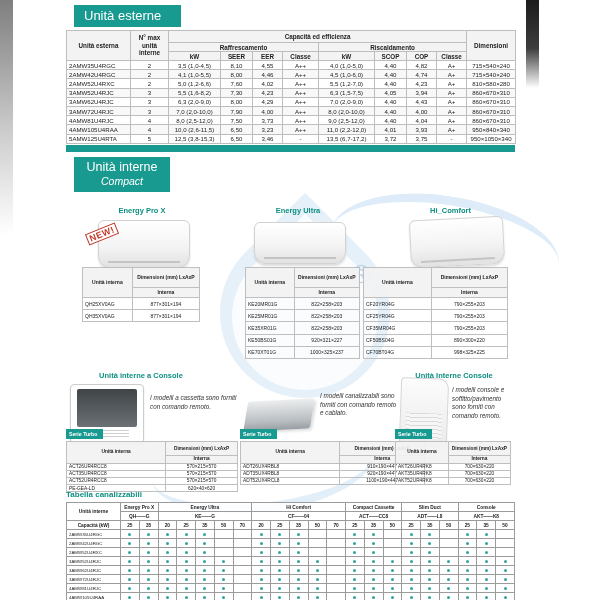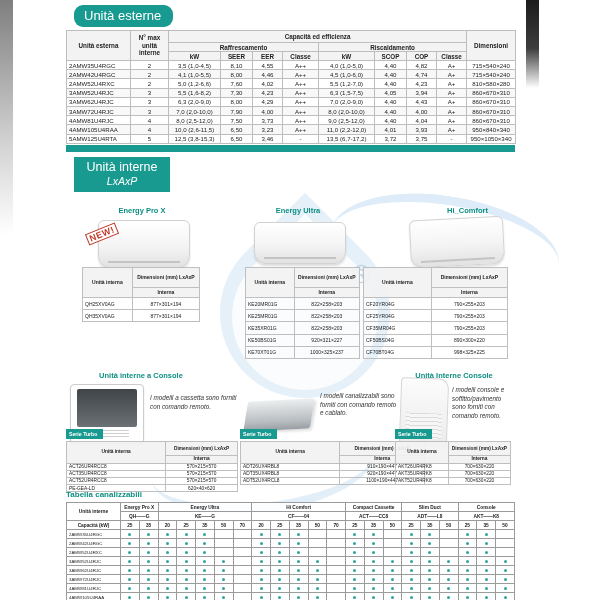--- a/index.html
+++ b/index.html
@@ -19,21 +19,21 @@
     border-radius:0 50% 50% 50%;transform:rotate(45deg);}
   .wm-drop-inner{left:232px;top:244px;width:146px;height:146px;background:#ffffff;opacity:.8;
     border-radius:0 50% 50% 50%;transform:rotate(45deg);}
   .wm-swoosh{border-radius:50%;}
   .s1{left:330px;top:196px;width:230px;height:95px;border-top:9px solid rgba(198,224,243,.6);transform:rotate(9deg);}
   .s2{left:150px;top:418px;width:225px;height:85px;border-bottom:9px solid rgba(198,224,243,.5);transform:rotate(-7deg);}
   .wm-r{left:352px;top:260px;font-size:25px;font-weight:bold;color:#c2d9ec;}
 
   
   .title-box{background:#189a90;color:#fff;z-index:2;}
-  .outdoor-title{left:74px;top:5px;padding:3px 12px 4px 10px;font-size:13px;border-radius:9px;}
+  .outdoor-title{left:74px;top:5px;padding:3px 20px 4px 10px;font-size:13px;}
   .indoor-title{left:74px;top:157px;width:96px;padding:3px 0 5px 0;text-align:center;}
   .indoor-title .main{font-size:12.5px;}
   .indoor-title .sub{font-size:10.5px;font-style:italic;margin-top:1px;}
   .divider-bar{left:66px;top:145px;width:449px;height:7px;background:#189a90;z-index:2;}
 
   
   table{border-collapse:collapse;z-index:1;}
   .outdoor-table{left:66px;top:30px;width:449px;table-layout:fixed;font-size:6.1px;color:#222;}
   .outdoor-table th,.outdoor-table td{border:1px solid #bdbdbd;padding:0 1px;text-align:center;
     overflow:hidden;white-space:nowrap;}
@@ -276,26 +276,26 @@
           <td>-</td>
           <td>950×1050×340</td>
         </tr>
       </tbody>
   </table>
 
   <div class="abs divider-bar"></div>
 
   <div class="abs title-box indoor-title">
     <div class="main">Unità interne</div>
-    <div class="sub">LxAxP</div>
+    <div class="sub">Compact</div>
   </div>
 
   <div class="abs prod-title" style="left:96px;top:206px;width:92px;">Energy Pro X</div>
   <div class="abs prod-title" style="left:252px;top:206px;width:92px;">Energy Ultra</div>
-  <div class="abs prod-title" style="left:420px;top:206px;width:95px;">Hi_Comfort</div>
+  <div class="abs prod-title" style="left:403px;top:206px;width:95px;">Hi_Comfort</div>
 
   <div class="abs wall-unit" style="left:98px;top:220px;width:90px;height:46px;"></div>
   <div class="abs wall-unit" style="left:254px;top:222px;width:90px;height:40px;"></div>
   <div class="abs wall-unit" style="left:410px;top:218px;width:92px;height:46px;transform:rotate(-3deg);"></div>
   <div class="abs new-badge">NEW!</div>
 
   <div class="abs" style="left:82px;top:267px;width:118px;z-index:1;">
     <table class="mini-table" style="width:100%;">
       <thead>
         <tr>

